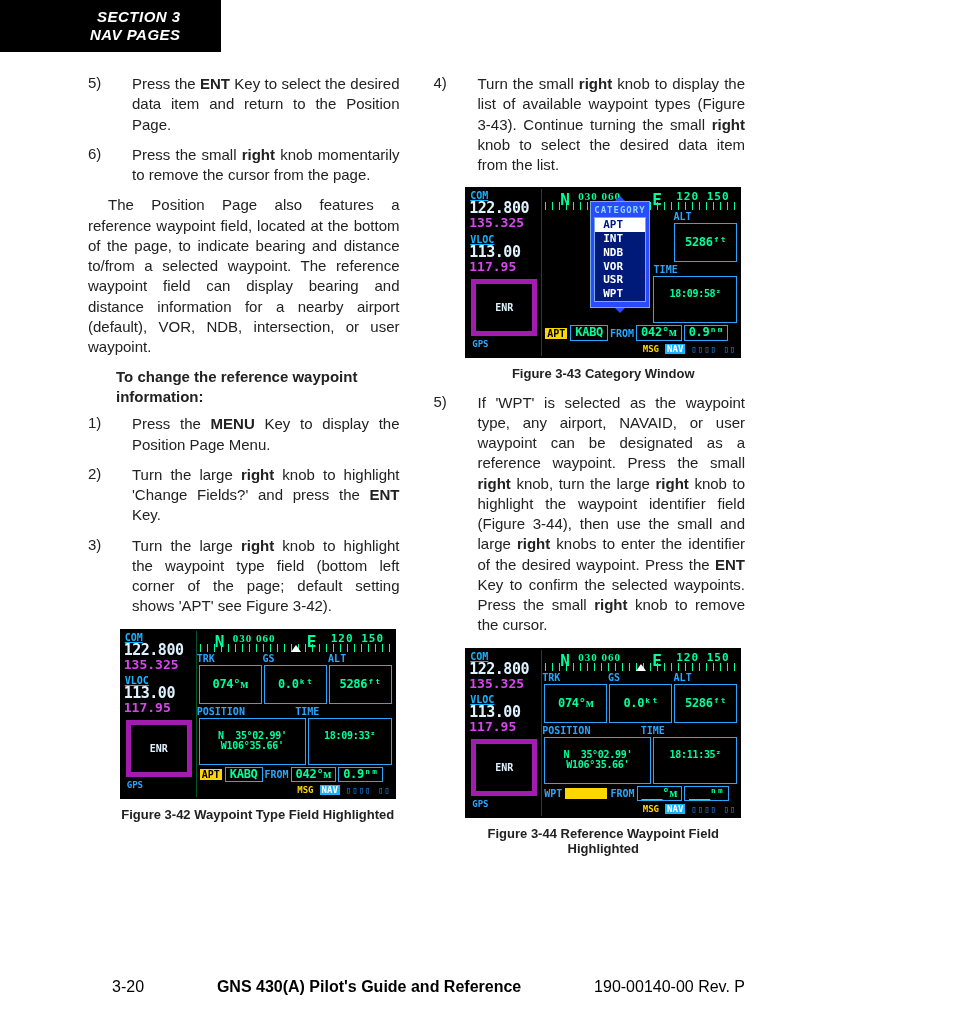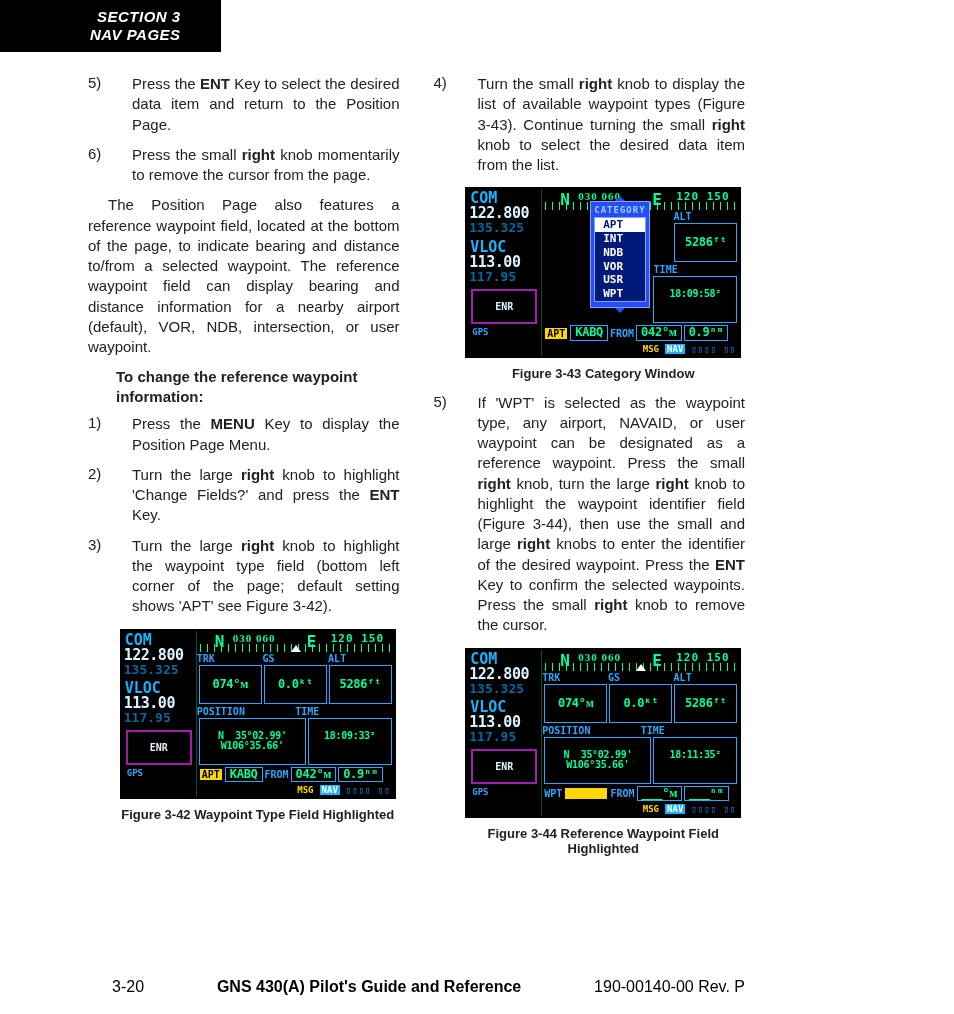--- a/index.html
+++ b/index.html
@@ -76,27 +76,27 @@
     color: #4fd0ff;
     position: relative;
     margin: 0 auto;
   }
   .gps-row { display: flex; }
   .gps-side {
     width: 74px;
     flex: none;
     background: #000;
   }
-  .gps-side .lbl { color:#18b3ff; font-size:15px; padding-left:3px; line-height:1;}
+  .gps-side .lbl { color:#18b3ff; font-size:10px; padding-left:3px; line-height:1;text-decoration:underline;}
   .gps-side .val { color:#dff3ff; font-size:15px; padding-left:2px; line-height:1; letter-spacing:-0.5px;}
-  .gps-side .val2 { color:#0369a1; font-size:13px; padding-left:2px; line-height:1.1;}
+  .gps-side .val2 { color:#d946ef; font-size:13px; padding-left:2px; line-height:1.1;}
   .gps-side .group { padding-top:2px; padding-bottom:2px; }
   .btn-enr {
-    border:2px solid #a21caf; color:#dff3ff; background:#000;
-    font-size:10px; text-align:center; margin:3px 4px; padding:10px 0;
+    border:5px solid #a21caf; color:#dff3ff; background:#000;
+    font-size:10px; text-align:center; margin:3px 4px; padding:18px 0;
   }
   .btn-gps {
     color:#2aa6ff; font-size:9px; text-align:left; padding-left:5px; margin-top:3px;
   }
   .gps-main {
     flex:1; background:#000; border-left:1px solid #052; position:relative;
   }
   .compass {
     height:22px; background:#000; position:relative; overflow:hidden;
     font-size:10px; color:#0f9;

